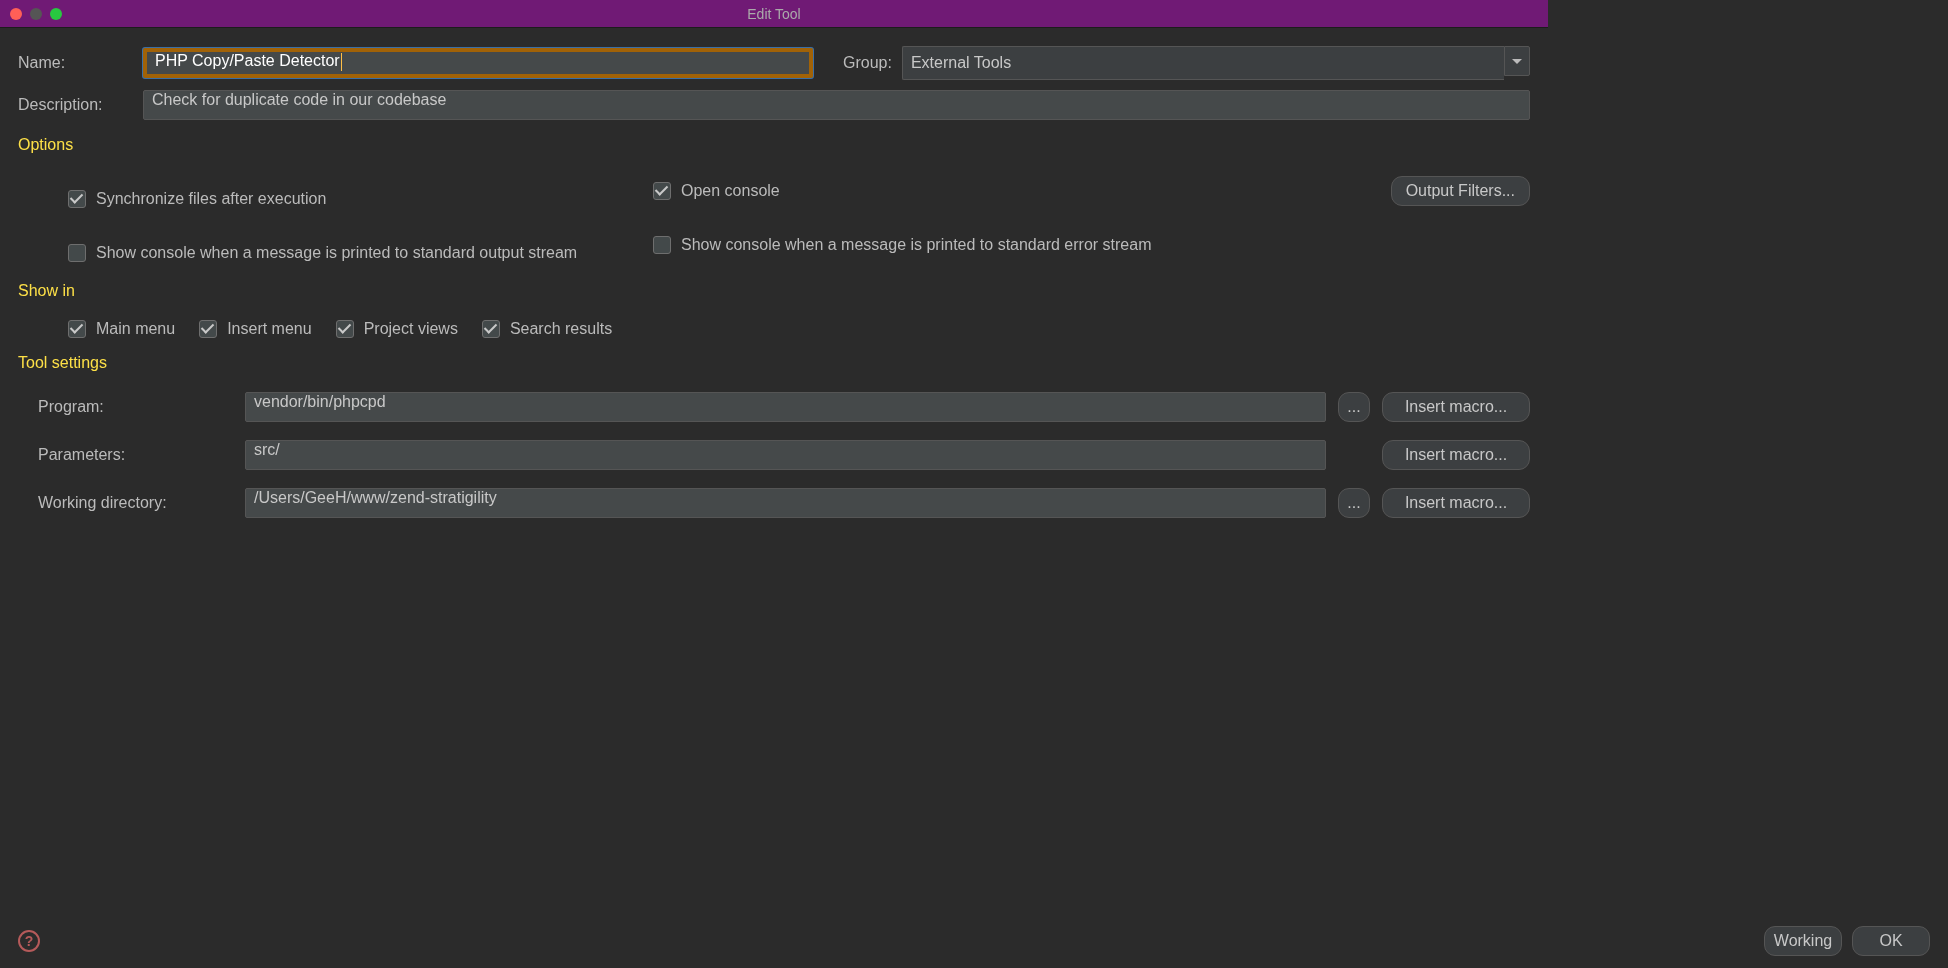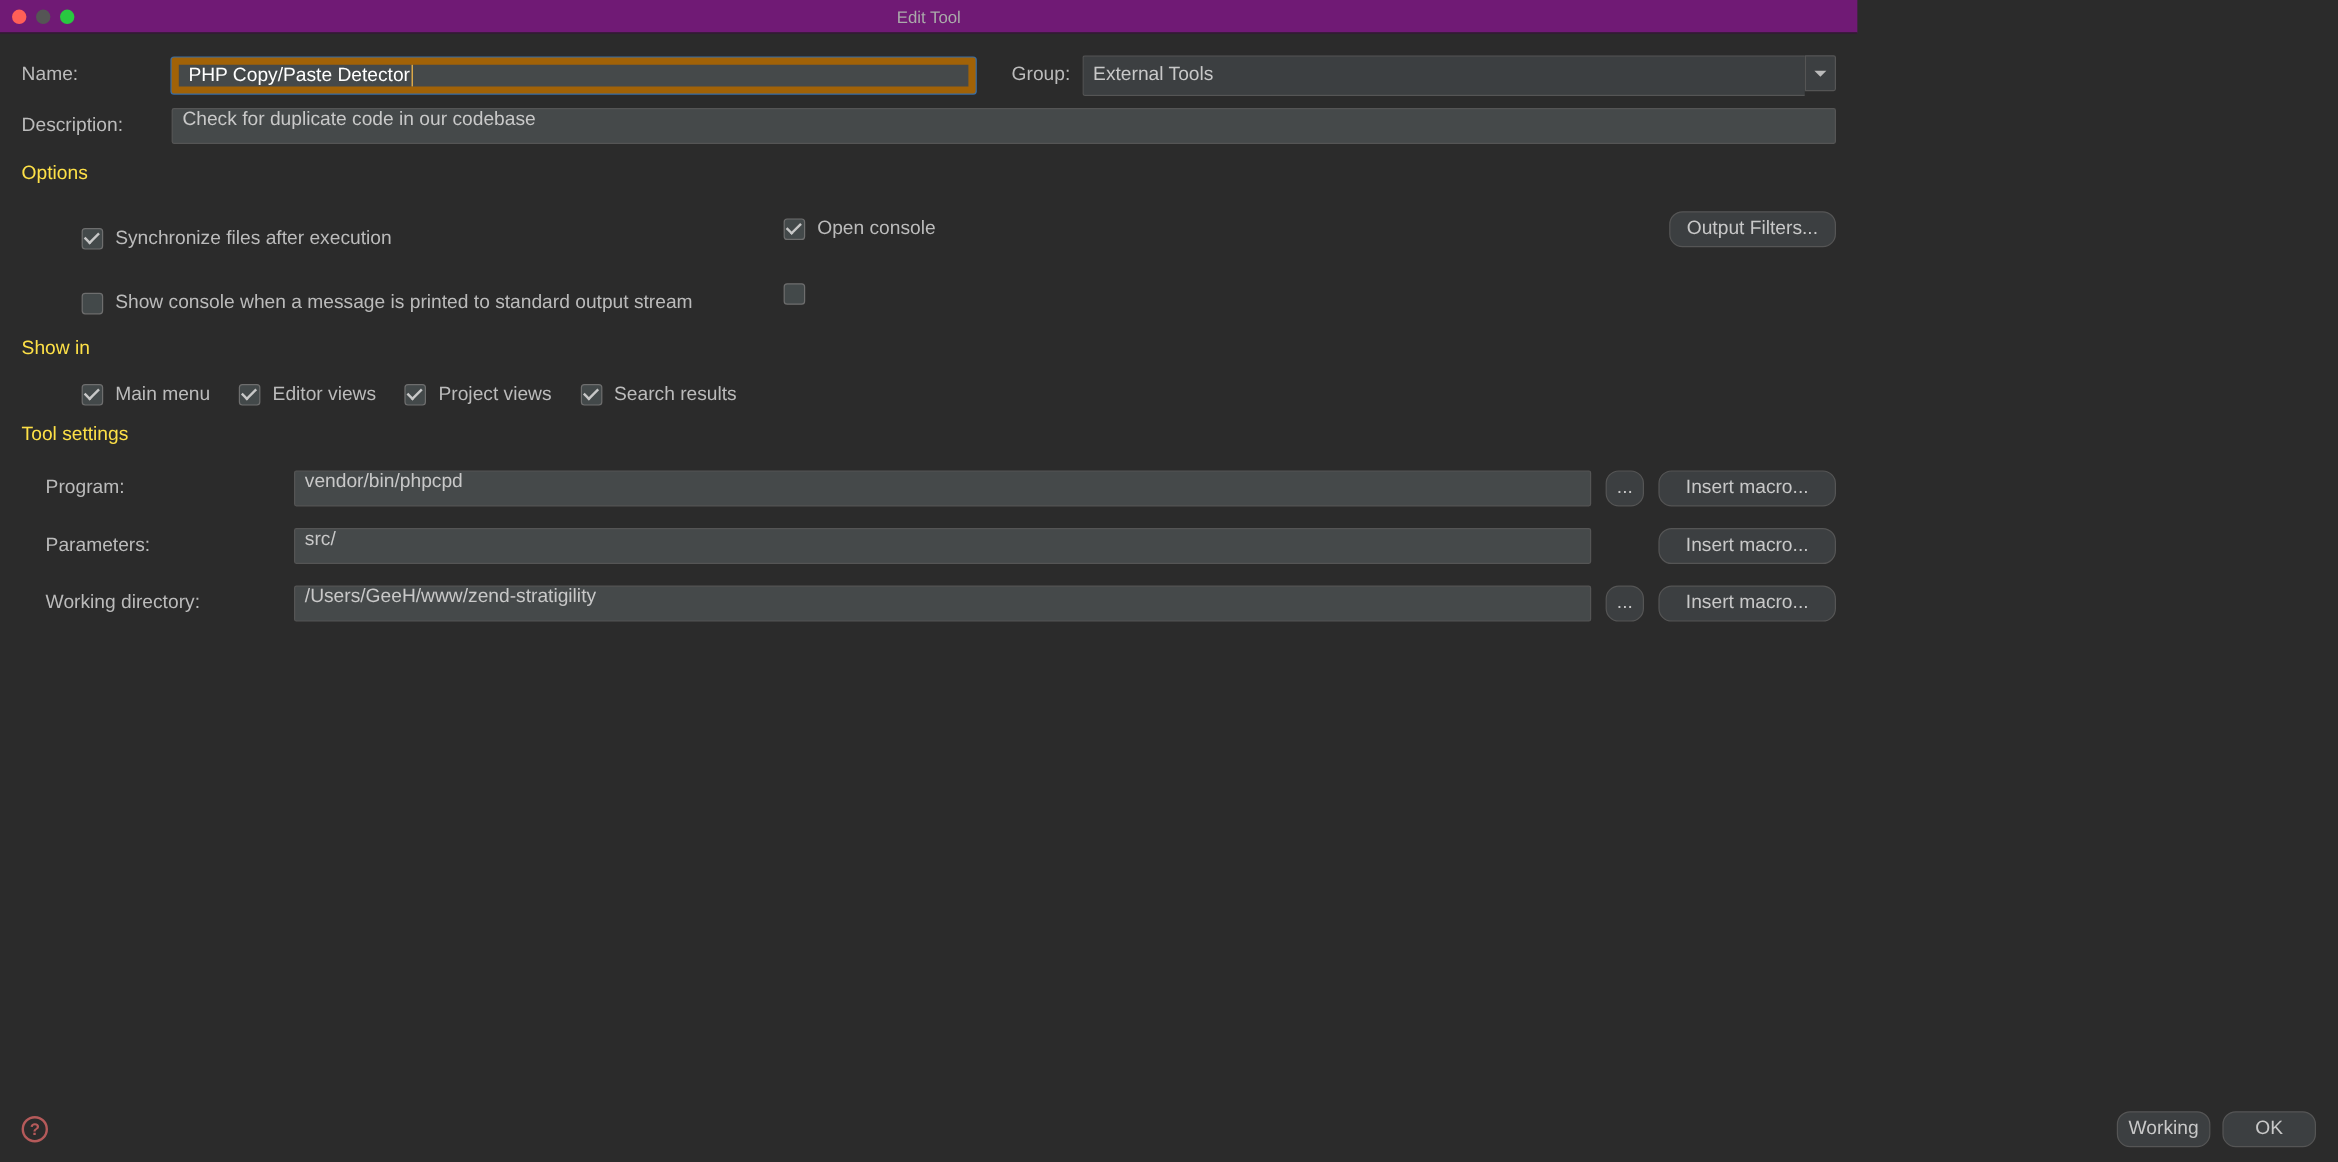--- a/index.html
+++ b/index.html
@@ -50,21 +50,21 @@
     background: #45494a;
     border: 1px solid #555;
     color: #c8c8c8;
     font-size: 16px;
     height: 30px;
     padding: 0 8px;
     border-radius: 2px;
     outline: none;
   }
   .input.focused {
-    border: 6px solid #a16207;
+    border: 4px solid #a16207;
     box-shadow: 0 0 0 1px #3a6ea5;
     color: #ffffff;
   }
   .name-input { flex: 0 0 670px; }
   .group-label { margin-left: 30px; margin-right: 10px; }
   .select-wrap {
     flex: 1;
     display: flex;
   }
   .select {
@@ -247,34 +247,35 @@
         <button class="btn">Output Filters...</button>
       </div>
     </div>
     <div class="options-row">
       <div class="opt-left">
         <div class="checkbox"></div>
         <div class="checkbox-label">Show console when a message is printed to standard output stream</div>
       </div>
       <div class="opt-mid">
         <div class="checkbox"></div>
+        <div class="checkbox-label">Show console when a message is printed to standard error stream</div>
       </div>
     </div>
   </div>
 
   <div class="section-header">Show in</div>
 
   <div class="showin-row">
     <div class="showin-item">
       <div class="checkbox checked"></div>
       <div class="checkbox-label">Main menu</div>
     </div>
     <div class="showin-item">
       <div class="checkbox checked"></div>
-      <div class="checkbox-label">Editor views</div>
+      <div class="checkbox-label">Insert menu</div>
     </div>
     <div class="showin-item">
       <div class="checkbox checked"></div>
       <div class="checkbox-label">Project views</div>
     </div>
     <div class="showin-item">
       <div class="checkbox checked"></div>
       <div class="checkbox-label">Search results</div>
     </div>
   </div>

